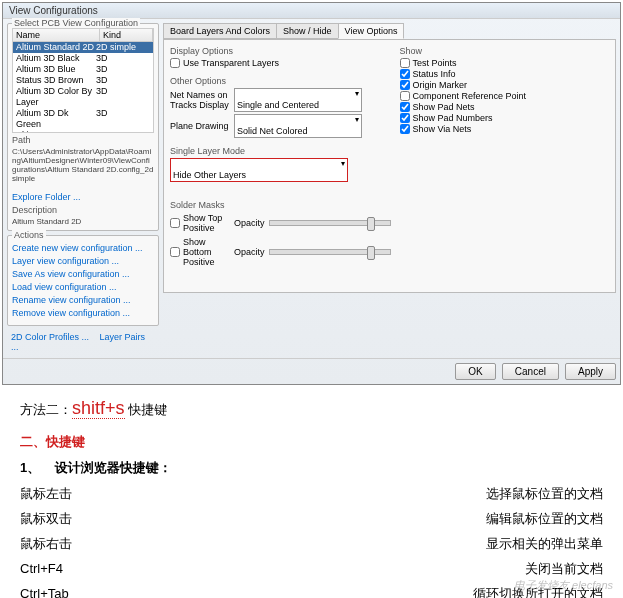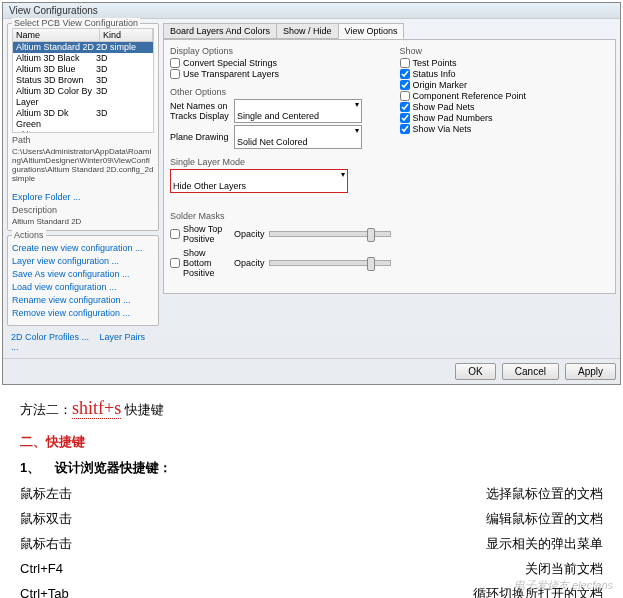--- a/index.html
+++ b/index.html
@@ -34,21 +34,21 @@
 .combo{border:1px solid #999;background:#fff;font-size:9px;padding:11px 14px 1px 2px;position:relative;display:inline-block;width:110px}
 .combo::after{content:"▾";position:absolute;right:2px;top:0;font-size:8px}
 .combo.red{border:1px solid #d02020}
 .slider{width:120px;height:4px;background:#ddd;border:1px solid #aaa;position:relative;display:inline-block;vertical-align:middle}
 .slider::after{content:"";position:absolute;right:15px;top:-4px;width:6px;height:12px;background:#e0e0e0;border:1px solid #888;border-radius:2px}
 .btnbar{text-align:right;padding:4px;border-top:1px solid #ccc}
 .btn{display:inline-block;padding:2px 12px;border:1px solid #999;background:linear-gradient(#fafafa,#e0e0e0);font-size:10px;margin-left:3px;border-radius:2px;cursor:pointer}
 .bottom-links{padding:2px 4px;font-size:9px}
 .bottom-links span{color:#0066cc;margin-right:8px;cursor:pointer}
 .article{padding:10px 20px;font-size:13px;line-height:22px}
-.red-text{color:#d02020;font-size:18px;font-family:Liberation Serif, serif}
+.red-text{color:#d02020;font-size:18px;font-family:Liberation Sans, sans-serif}
 .dotted{border-bottom:1px dotted #d02020}
 .h2{color:#d02020;font-weight:bold;margin:10px 0 4px}
 .h3{font-weight:bold;margin:4px 0}
 .kbrow{display:flex;justify-content:space-between;margin:3px 0}
 .watermark{position:absolute;right:10px;bottom:22px;font-size:11px;color:#999;opacity:.6;font-style:italic}
 </style>
 </head>
 <body>
 
 <div class="dialog">
@@ -121,24 +121,20 @@
           <div class="tab active">View Options</div>
         </div>
       <div class="tabcontent">
         <div class="flexrow">
           <div style="flex:1">
             <div class="section">
               <div class="section-title">Display Options</div>
               <div id="display-opts">
                   <label class="chk">
                     <input type="checkbox" style="">
-                    <span>Convert Special Strings</span>
-                  </label>
-                  <label class="chk">
-                    <input type="checkbox" style="">
                     <span>Use Transparent Layers</span>
                   </label>
                 </div>
             </div>
             <div class="section">
               <div class="section-title">Other Options</div>
               <div class="formrow">
                 <label>Net Names on Tracks Display</label>
                 <span class="combo">Single and Centered</span>
               </div>

